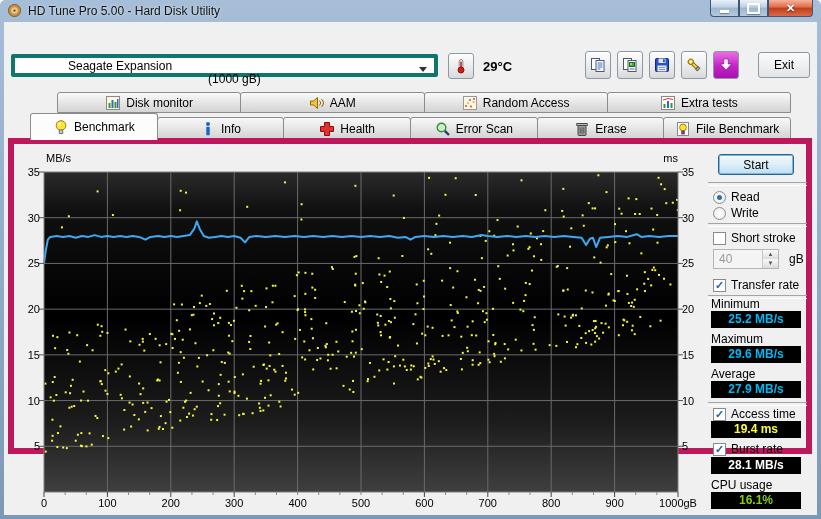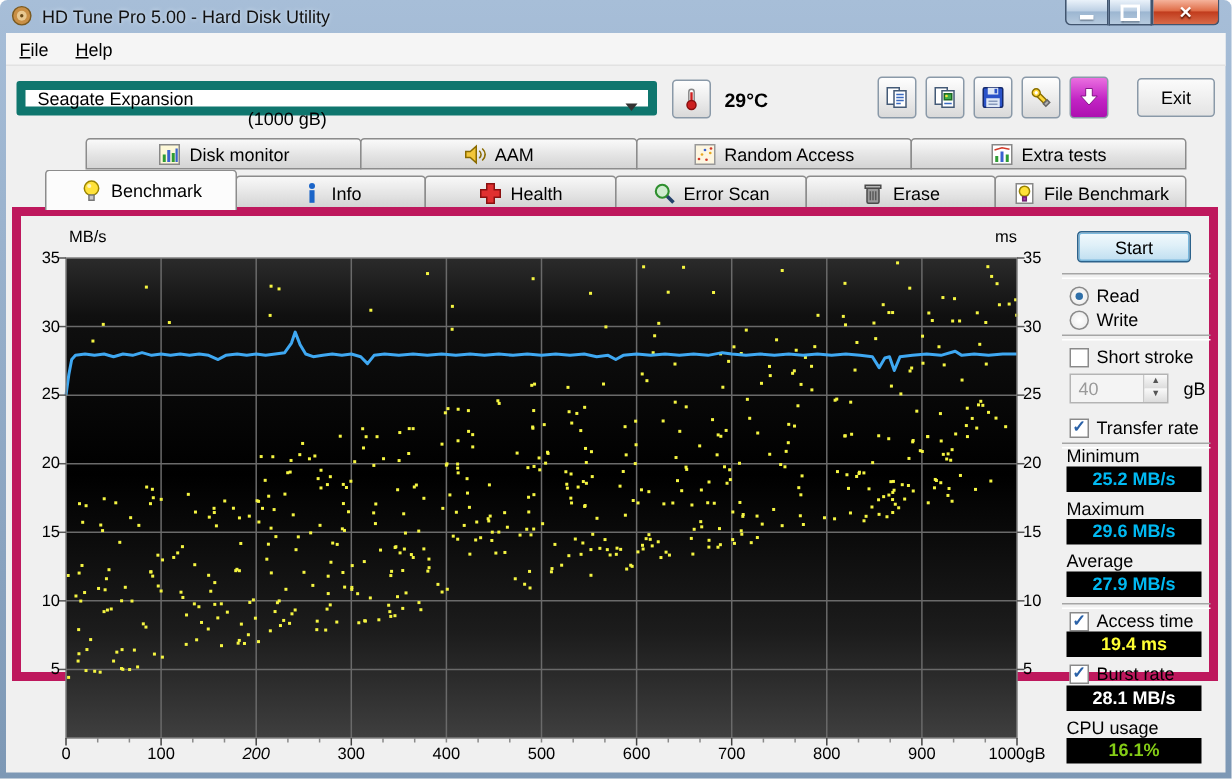--- a/index.html
+++ b/index.html
@@ -16,21 +16,21 @@
   .capbtn.close{width:45px;background:linear-gradient(#f8c0ab,#e1765382 45%,#cf5435 50%,#e0764f);background:linear-gradient(#f5b39b,#df6c47 45%,#c13c1d 50%,#d86a48);border-radius:0 0 4px 0;}
   .glyph-min{width:9px;height:3px;background:#fff;box-shadow:0 1px 1px #33415380;margin-top:6px;}
   .glyph-max{width:9px;height:7px;border:2px solid #fff;box-shadow:0 1px 1px #33415380;}
   .glyph-close{color:#fff;font-size:11px;font-weight:bold;text-shadow:0 1px 1px #5a1708;}
   
   .client{position:absolute;left:4px;top:22px;width:813px;height:493px;background:#f0f0f0;}
   .menubar{position:absolute;left:0;top:0;width:100%;height:21px;background:#f5f5f5;border-bottom:1px solid #e2e2e2;display:flex;align-items:center;}
   .mitem{padding:2px 9px;cursor:default;}
   .mitem u{text-decoration:underline;}
   
-  .combo{position:absolute;left:7px;top:32px;width:427px;height:23px;background:#fff;border:6px solid #0f766e;border-radius:2px;box-sizing:border-box;display:flex;align-items:center;}
+  .combo{position:absolute;left:7px;top:32px;width:427px;height:23px;background:#fff;border:4px solid #0f766e;border-radius:2px;box-sizing:border-box;display:flex;align-items:center;padding-left:45px;}
   .combo .dn{margin-left:8px;}
   .combo .dcap{margin-left:36px;margin-top:26px;}
   .combo .arrow{position:absolute;right:7px;top:9px;width:0;height:0;border-left:4px solid transparent;border-right:4px solid transparent;border-top:5px solid #333;}
   .tbtn{position:absolute;top:29px;width:26px;height:28px;border:1px solid #8a99a8;border-radius:3px;background:linear-gradient(#fefefe,#e9e9e9 60%,#d9d9d9);display:flex;align-items:center;justify-content:center;box-sizing:border-box;}
   .tbtn.temp{top:31px;height:26px;}
   .tbtn.dl{background:linear-gradient(#ea6fe0,#c224c4 55%,#ad10b0);}
   .templbl{position:absolute;left:479px;top:37px;font-weight:bold;font-size:13px;}
   .exitbtn{position:absolute;left:754px;top:30px;width:52px;height:26px;border:1px solid #8a99a8;border-radius:3px;background:linear-gradient(#fbfbfb,#e4e4e4);display:flex;align-items:center;justify-content:center;box-sizing:border-box;}
   
   .ttabs{position:absolute;left:53px;top:70px;width:733px;height:21px;display:flex;}
@@ -84,24 +84,20 @@
           <span class="glyph-max"></span>
         </div>
       <div class="capbtn close">
           <span class="glyph-close">✕</span>
         </div>
     </div>
   </div>
 
   <div class="client">
 
-    <div class="menubar">
-      <span class="mitem"><u>F</u><span>ile</span></span>
-      <span class="mitem"><u>H</u><span>elp</span></span>
-    </div>
 
     <div class="combo">
       <span class="dn">Seagate Expansion</span>
       <span class="dcap">(1000 gB)</span>
       <span class="arrow"></span>
     </div>
 
     <div class="tbtn temp" style="left:444px;">
       <svg class="icon16" viewBox="0 0 16 16">
         <rect x="6.2" y="1.5" width="3.6" height="9" rx="1.8" fill="#fff" stroke="#888"></rect>
@@ -934,21 +930,21 @@
           <div class="ytick" style="left: 668px; top: 66.7143px; text-align: left;">30</div>
           <div class="ytick" style="left: 668px; top: 112.429px; text-align: left;">25</div>
           <div class="ytick" style="left: 668px; top: 158.143px; text-align: left;">20</div>
           <div class="ytick" style="left: 668px; top: 203.857px; text-align: left;">15</div>
           <div class="ytick" style="left: 668px; top: 249.571px; text-align: left;">10</div>
           <div class="ytick" style="left: 668px; top: 295.286px; text-align: left;">5</div>
         </div>
       <div id="xlabels">
           <div class="xtick" style="left: 6px;">0</div>
           <div class="xtick" style="left: 69.4px;">100</div>
-          <div class="xtick" style="left: 132.8px; font-style: italic;">200</div>
+          <div class="xtick" style="left: 132.8px;">200</div>
           <div class="xtick" style="left: 196.2px;">300</div>
           <div class="xtick" style="left: 259.6px;">400</div>
           <div class="xtick" style="left: 323px;">500</div>
           <div class="xtick" style="left: 386.4px;">600</div>
           <div class="xtick" style="left: 449.8px;">700</div>
           <div class="xtick" style="left: 513.2px;">800</div>
           <div class="xtick" style="left: 576.6px;">900</div>
           <div class="xtick" style="left: 640px;">1000gB</div>
         </div>
 

